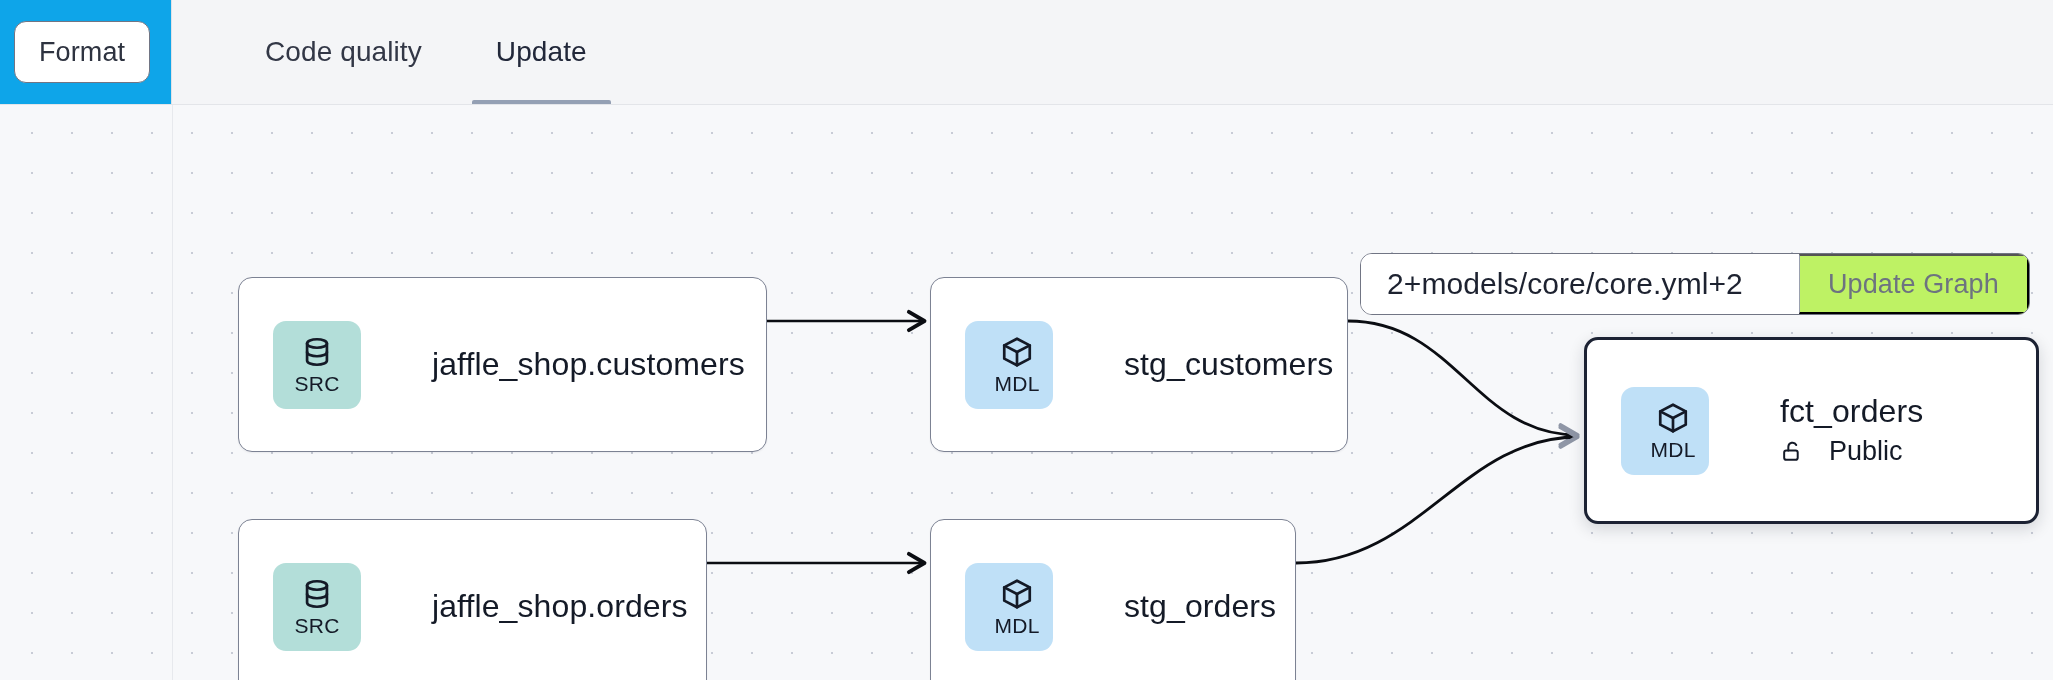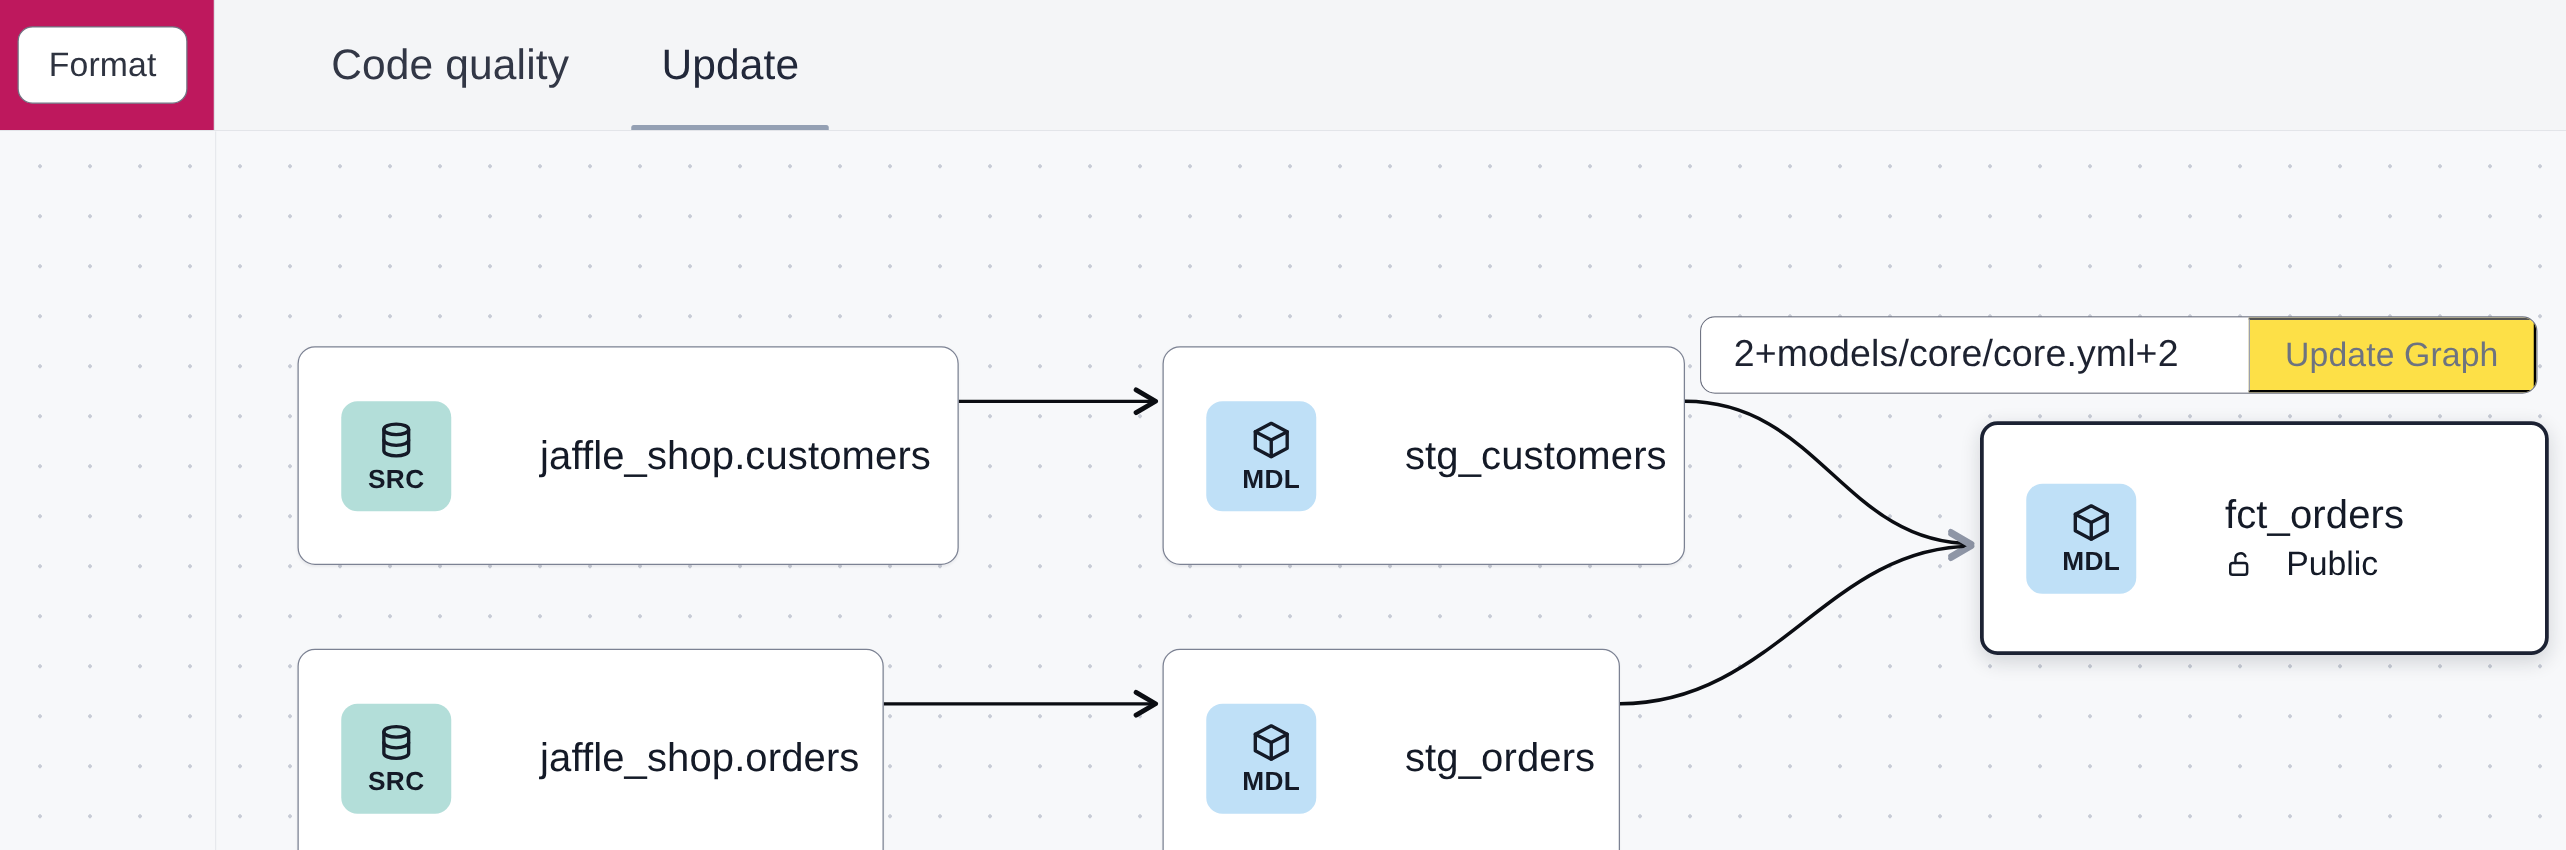--- a/index.html
+++ b/index.html
@@ -31,21 +31,21 @@
     align-items: stretch;
     border-bottom: 1px solid #e3e5e9;
   }
 
   .toolbar-left {
     width: 172px;
     flex: 0 0 172px;
     display: flex;
     align-items: center;
     padding-left: 14px;
-    background: #be185d;
+    background: #0ea5e9;
     border-right: 1px solid #dfe1e6;
   }
 
   .format-button {
     display: inline-flex;
     align-items: center;
     justify-content: center;
     height: 62px;
     padding: 0 24px;
     background: #ffffff;
@@ -65,21 +65,21 @@
     padding-left: 69px;
     background: #f4f5f7;
   }
 
   .tab {
     position: relative;
     display: flex;
     align-items: center;
     padding: 0 24px;
     margin-right: 26px;
-    font-size: 34px;
+    font-size: 28px;
     color: #323746;
     cursor: pointer;
     white-space: nowrap;
     letter-spacing: 0.1px;
   }
 
   .tab.active { color: #22283a; }
 
   .tab.active::after {
     content: "";
@@ -141,21 +141,20 @@
   .node-badge {
     flex: 0 0 auto;
     width: 88px;
     height: 88px;
     border-radius: 13px;
     display: flex;
     flex-direction: column;
     align-items: center;
     justify-content: center;
     gap: 1px;
-    font-weight: bold;
   }
 
   .badge-src { background: #b3ded9; }
   .badge-mdl { background: #bfe0f7; padding-left: 16px; }
 
   .badge-icon { display: block; line-height: 0; }
 
   .badge-label {
     font-size: 21px;
     color: #141a27;
@@ -225,21 +224,21 @@
     min-width: 418px;
     letter-spacing: 0.1px;
     cursor: text;
   }
 
   .update-graph-button {
     display: flex;
     align-items: center;
     justify-content: center;
     padding: 12px 28px;
-    background: #fde047;
+    background: #bef264;
     border-left: 1.6px solid #9aa0ae;
     font-size: 27px;
     color: #6d7380;
     cursor: pointer;
     white-space: nowrap;
     letter-spacing: 0.1px;
   }
 
   .edge-control {
     margin-left: 26px;

